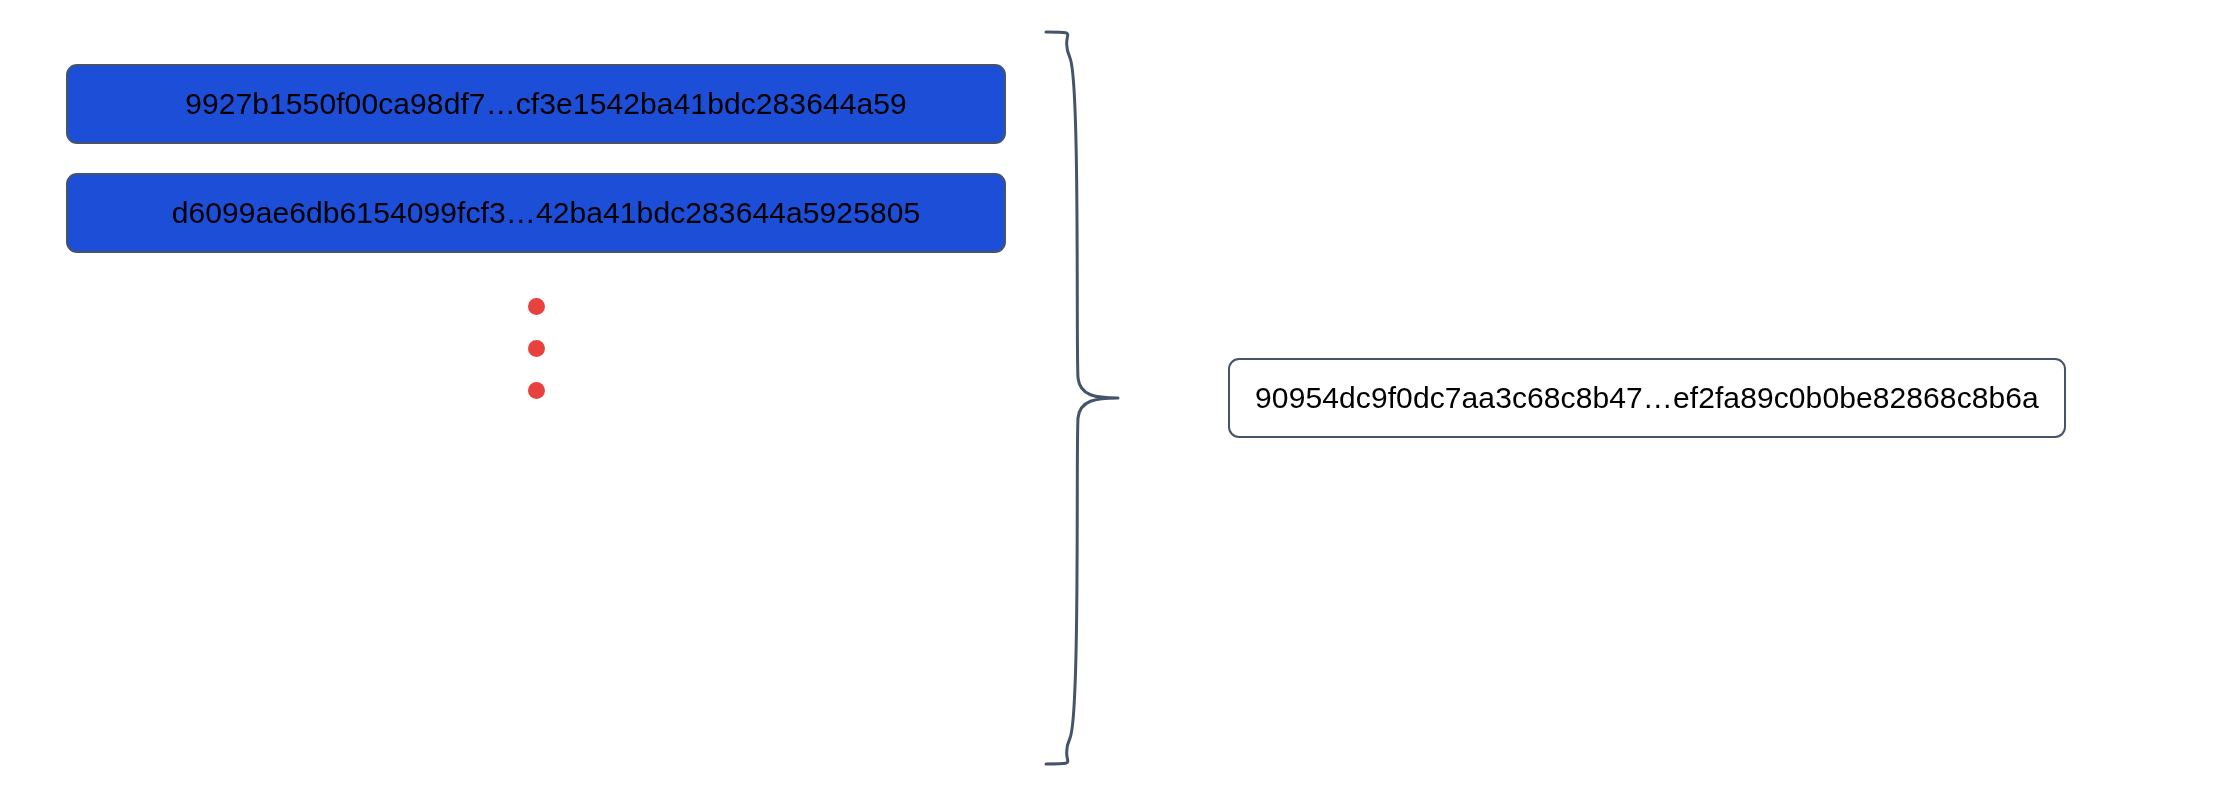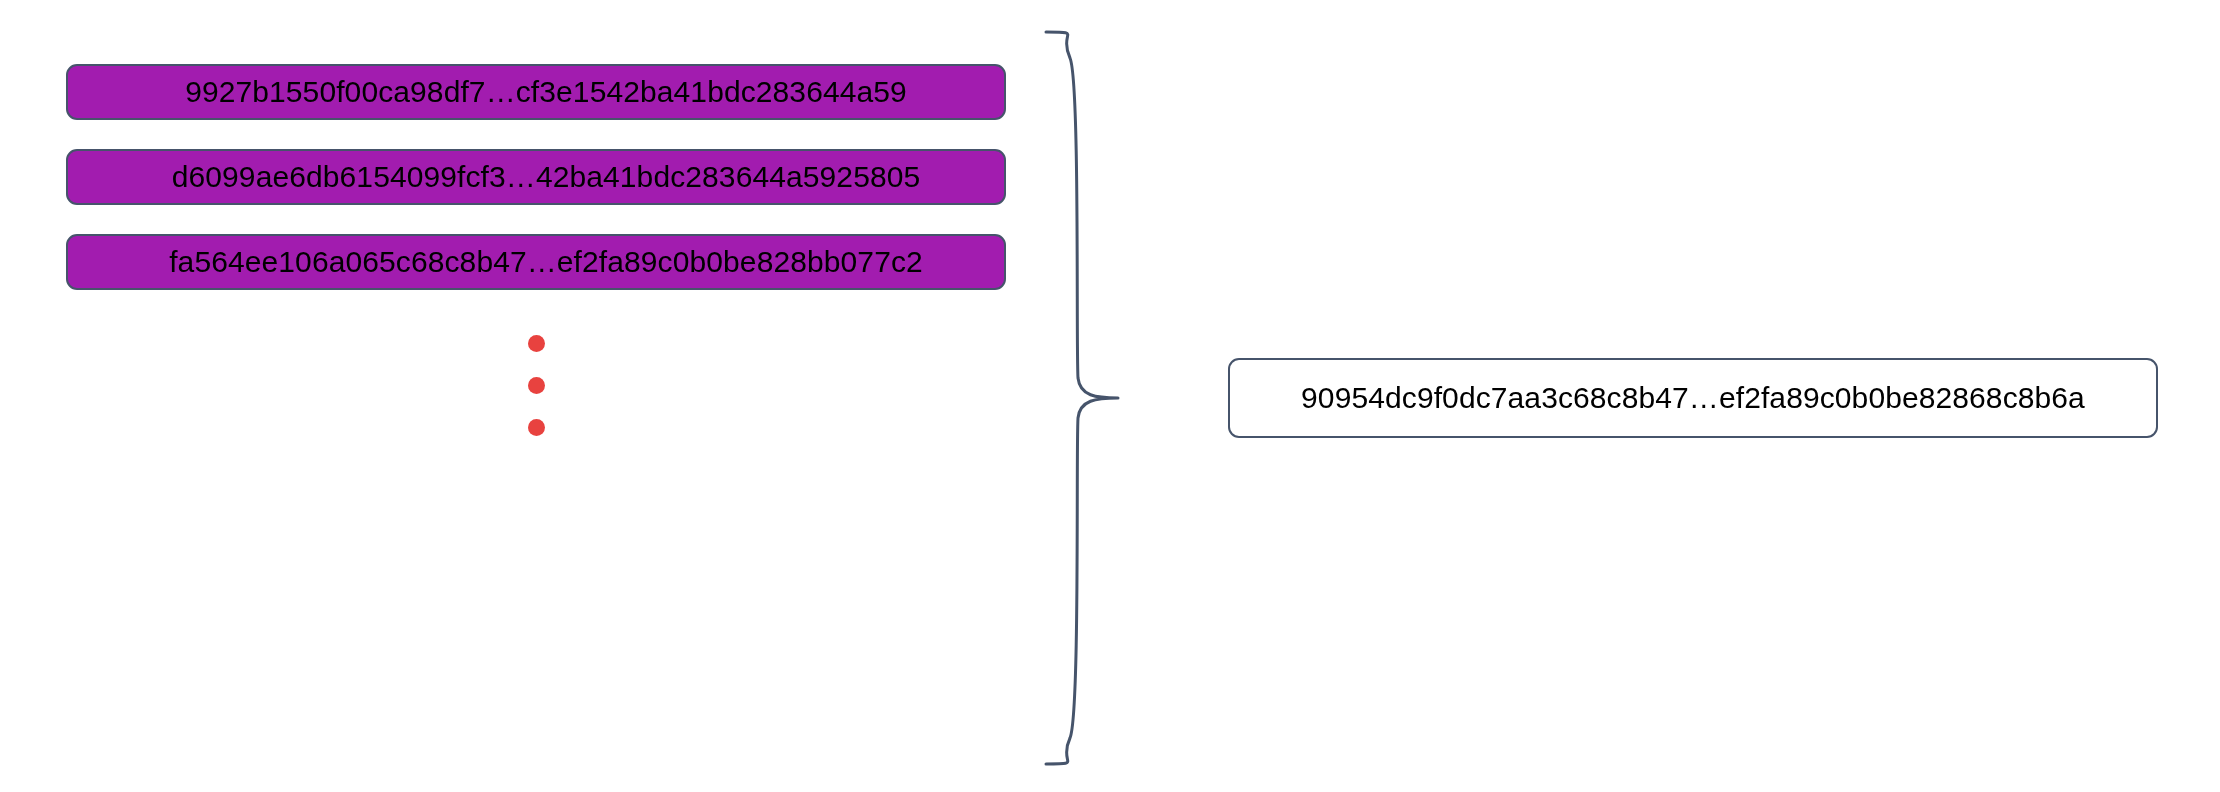--- a/index.html
+++ b/index.html
@@ -26,24 +26,24 @@
   #left-group {
     position: absolute;
     left: 66px;
     top: 64px;
     width: 940px;
   }
 
   .hash-box {
     box-sizing: border-box;
     width: 940px;
-    height: 56px;
+    height: 80px;
     border: 2px solid #46546b;
     border-radius: 11px;
-    background: #a21caf;
+    background: #1d4ed8;
     display: flex;
     align-items: center;
     justify-content: center;
     margin-bottom: 29px;
     padding-left: 20px;
   }
 
   .hash-box-text {
     font-size: 30px;
     line-height: 1;
@@ -80,21 +80,21 @@
   }
 
   
   #right-group {
     position: absolute;
     left: 1228px;
     top: 358px;
   }
   .output-box {
     box-sizing: border-box;
-    width: 930px;
+    width: 838px;
     height: 80px;
     border: 2px solid #46546b;
     border-radius: 11px;
     background: #ffffff;
     display: flex;
     align-items: center;
     justify-content: center;
   }
   .output-box-text {
     font-size: 30px;
@@ -113,23 +113,20 @@
 
     <div class="hash-box">
       <span class="hash-box-text">9927b1550f00ca98df7…cf3e1542ba41bdc283644a59</span>
     </div>
 
     <div class="hash-box">
       <span class="hash-box-text">d6099ae6db6154099fcf3…42ba41bdc283644a5925805</span>
     </div>
 
 
-    <div class="hash-box">
-      <span class="hash-box-text">fa564ee106a065c68c8b47…ef2fa89c0b0be828bb077c2</span>
-    </div>
 
     <div id="ellipsis">
       <span class="ellipsis-dot"></span>
       <span class="ellipsis-dot"></span>
       <span class="ellipsis-dot"></span>
     </div>
 
 
   </div>
 

